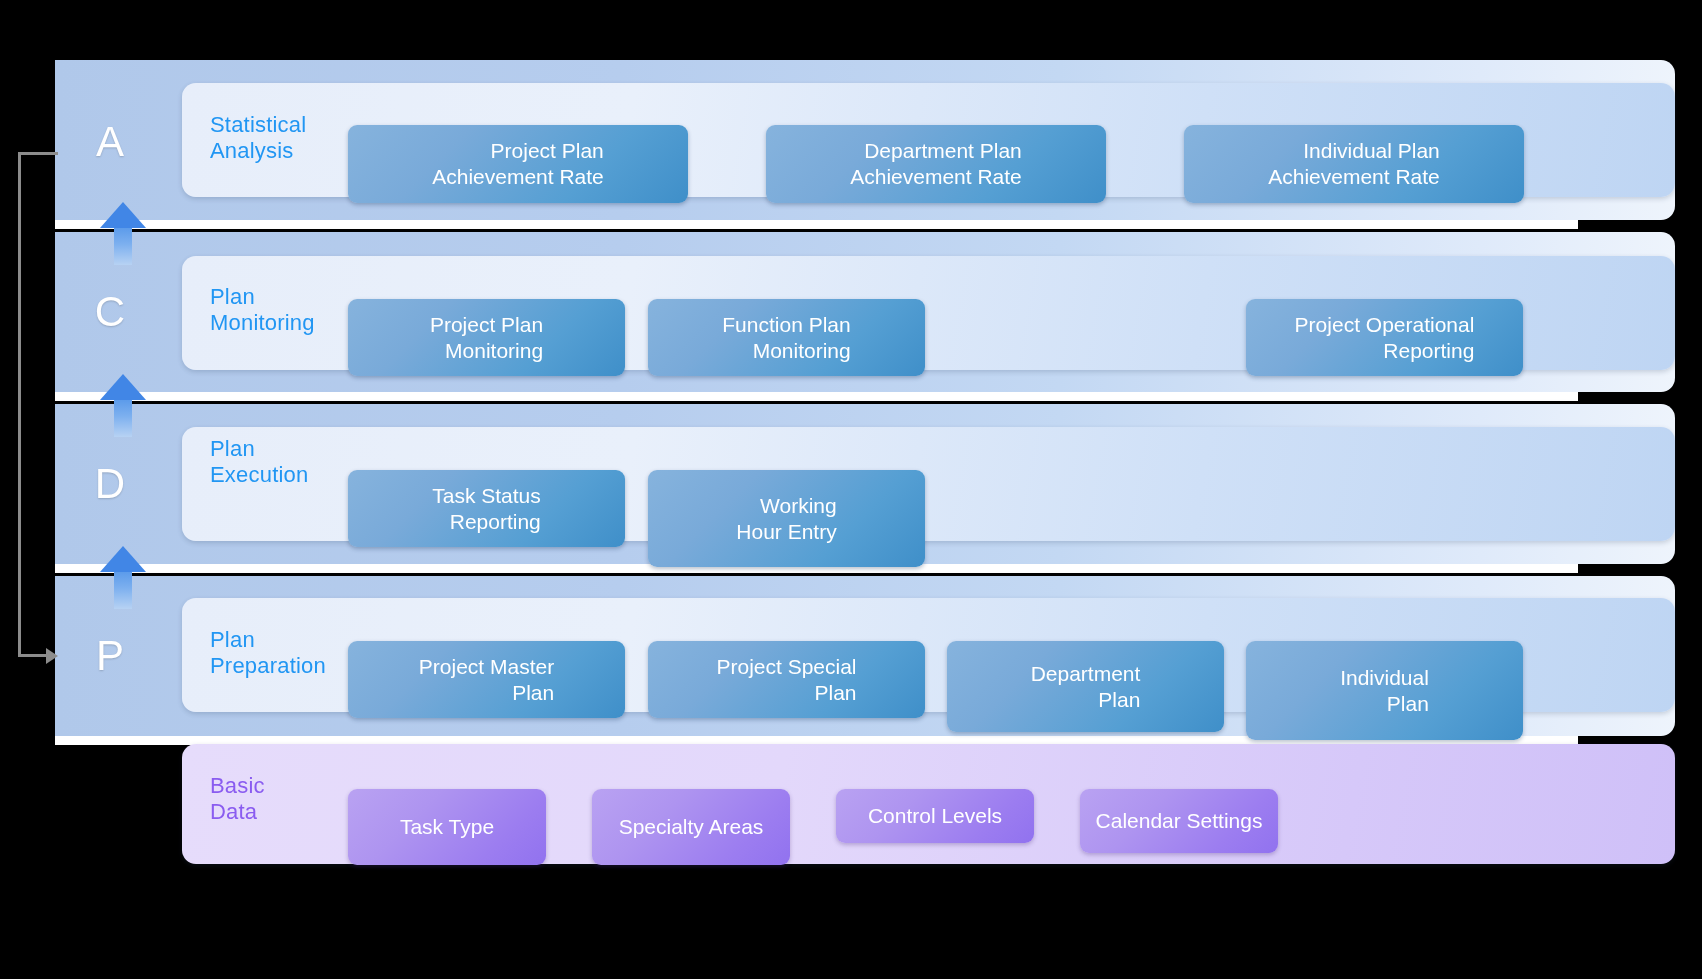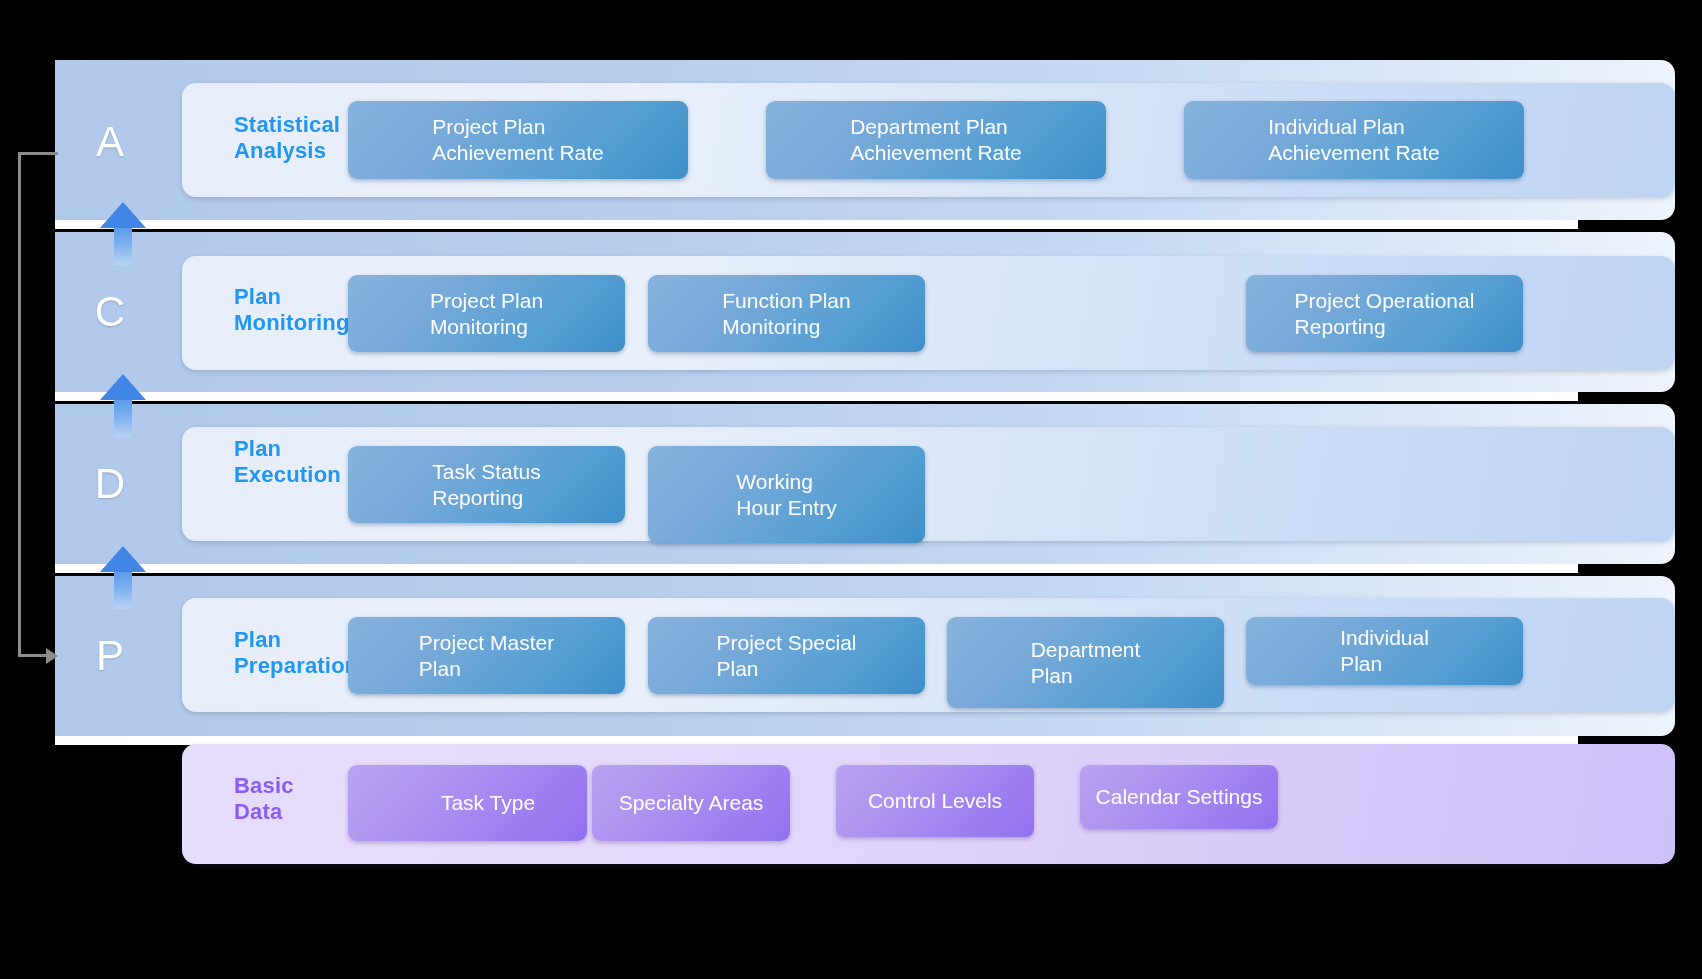--- a/index.html
+++ b/index.html
@@ -36,34 +36,35 @@
   
   .letter{
     position:absolute;color:#ffffff;font-size:42px;font-weight:400;
     font-family:"Liberation Sans","DejaVu Sans",sans-serif;
     text-shadow:0 1px 2px rgba(0,0,0,.18);
     width:70px;text-align:center;
   }
 
   
   .rowlabel{
-    position:absolute;color:#2196f3;font-weight:bold;font-size:22px;
-    line-height:26px;letter-spacing:.2px;white-space:pre-line;margin-left:24px;
+    position:absolute;color:#2196f3;font-weight:normal;font-size:22px;
+    line-height:26px;letter-spacing:.2px;white-space:pre-line;
   }
   .rowlabel.purple{color:#8a5cf0;}
 
   
   .tile{
     position:absolute;
     background:linear-gradient(135deg,#86b3dd 0%,#79aad9 30%,#559fd3 70%,#3f8fc9 100%);
     border-radius:9px;
-    color:#fff;font-size:21px;line-height:26px;text-align:left;
+    color:#fff;font-size:21px;line-height:26px;text-align:right;
     display:flex;align-items:center;justify-content:center;
     white-space:pre-line;
     box-shadow:0 2px 4px rgba(20,50,90,.30);
+    margin-top:24px;
   }
   .tile.purple{
     background:linear-gradient(135deg,#b9a2f2 0%,#ae94f0 35%,#9c7df0 75%,#9172ef 100%);
     box-shadow:0 2px 4px rgba(60,30,110,.28);
   }
 
   
   .arrow{position:absolute;width:46px;}
   .arrow .shaft{
     position:absolute;left:14px;top:17px;width:18px;height:46px;
@@ -142,30 +143,30 @@
   <div class="panel" style="left:182px;top:598px;width:1493px;height:114px;"></div>
   <div class="rowlabel" style="left:210px;top:627px;">Plan
 Preparation</div>
 
   <div class="tile" style="left:348px;top:617px;width:277px;height:77px;">Project Master
 Plan</div>
   <div class="tile" style="left:648px;top:617px;width:277px;height:77px;">Project Special
 Plan</div>
   <div class="tile" style="left:947px;top:617px;width:277px;height:91px;">Department
 Plan</div>
-  <div class="tile" style="left:1246px;top:617px;width:277px;height:68px;">Individual
+  <div class="tile" style="left:1246px;top:617px;width:277px;height:99px;">Individual
 Plan</div>
 
   <div class="panel purple" style="left:182px;top:744px;width:1493px;height:120px;"></div>
   <div class="rowlabel purple" style="left:210px;top:773px;">Basic
 Data</div>
 
-  <div class="tile purple" style="left:348px;top:765px;width:198px;height:76px;padding-left:41px;">Task Type</div>
+  <div class="tile purple" style="left:348px;top:765px;width:198px;height:76px;">Task Type</div>
   <div class="tile purple" style="left:592px;top:765px;width:198px;height:76px;">Specialty Areas</div>
-  <div class="tile purple" style="left:836px;top:765px;width:198px;height:72px;border-radius:8px;">Control Levels</div>
+  <div class="tile purple" style="left:836px;top:765px;width:198px;height:54px;">Control Levels</div>
   <div class="tile purple" style="left:1080px;top:765px;width:198px;height:64px;">Calendar Settings</div>
 
   <div class="arrow" style="left:100px;top:546px;height:64px;">
     <div class="shaft"></div>
       <div class="head"></div>
   </div>
   <div class="arrow" style="left:100px;top:374px;height:64px;">
     <div class="shaft"></div>
       <div class="head"></div>
   </div>

